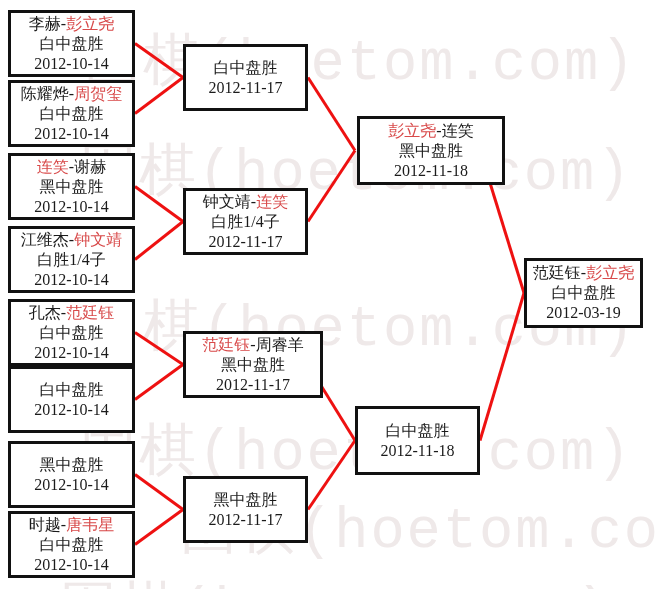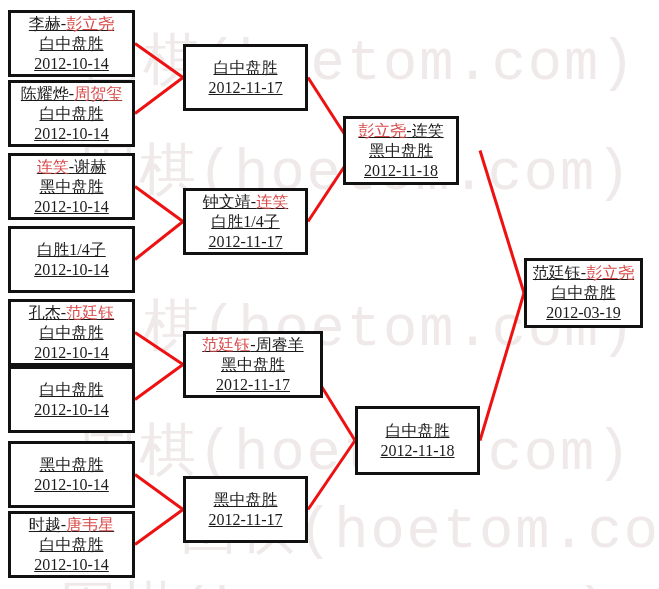--- a/index.html
+++ b/index.html
@@ -39,21 +39,21 @@
   .box{
     position:absolute;
     z-index:2;
     box-sizing:border-box;
     width:127px;height:67px;
     border:3px solid var(--box-border);
     background:#ffffff;
     display:flex;flex-direction:column;
     justify-content:center;align-items:center;
     text-align:center;
-    font-size:16px;line-height:20px;text-decoration:underline;
+    font-size:16px;line-height:20px;
   }
   .winner{color:var(--winner-name);}
   .players,.result,.date{white-space:nowrap;}
 </style>
 </head>
 <body>
 
 <div id="app">
 
   <div class="wm" style="left:84px;top:22px">围棋(hoetom.com)</div>
@@ -89,20 +89,21 @@
     <div class="players"><span class="p">陈耀烨-</span><span class="winner">周贺玺</span><span class="p"></span></div>
     <div class="result">白中盘胜</div>
     <div class="date">2012-10-14</div>
   </div>
   <div class="box" style="left:8px;top:153px">
     <div class="players"><span class="p"></span><span class="winner">连笑</span><span class="p">-谢赫</span></div>
     <div class="result">黑中盘胜</div>
     <div class="date">2012-10-14</div>
   </div>
   <div class="box" style="left:8px;top:226px">
+    <div class="players"><span class="p">江维杰-</span><span class="winner">钟文靖</span><span class="p"></span></div>
     <div class="result">白胜1/4子</div>
     <div class="date">2012-10-14</div>
   </div>
   <div class="box" style="left:8px;top:299px">
     <div class="players"><span class="p">孔杰-</span><span class="winner">范廷钰</span><span class="p"></span></div>
     <div class="result">白中盘胜</div>
     <div class="date">2012-10-14</div>
   </div>
   <div class="box" style="left:8px;top:366px">
     <div class="result">白中盘胜</div>
@@ -130,21 +131,21 @@
   <div class="box" style="left:183px;top:331px;width:140px">
     <div class="players"><span class="winner">范廷钰</span><span class="p">-周睿羊</span></div>
     <div class="result">黑中盘胜</div>
     <div class="date">2012-11-17</div>
   </div>
   <div class="box" style="left:183px;top:476px;width:125px">
     <div class="result">黑中盘胜</div>
     <div class="date">2012-11-17</div>
   </div>
 
-  <div class="box" style="left:343px;top:116px;width:116px;height:69px">
+  <div class="box" style="left:357px;top:116px;width:148px;height:69px">
     <div class="players"><span class="winner">彭立尧</span><span class="p">-连笑</span></div>
     <div class="result">黑中盘胜</div>
     <div class="date">2012-11-18</div>
   </div>
   <div class="box" style="left:355px;top:406px;width:125px;height:69px">
     <div class="result">白中盘胜</div>
     <div class="date">2012-11-18</div>
   </div>
 
   <div class="box" style="left:524px;top:258px;width:119px;height:70px">

